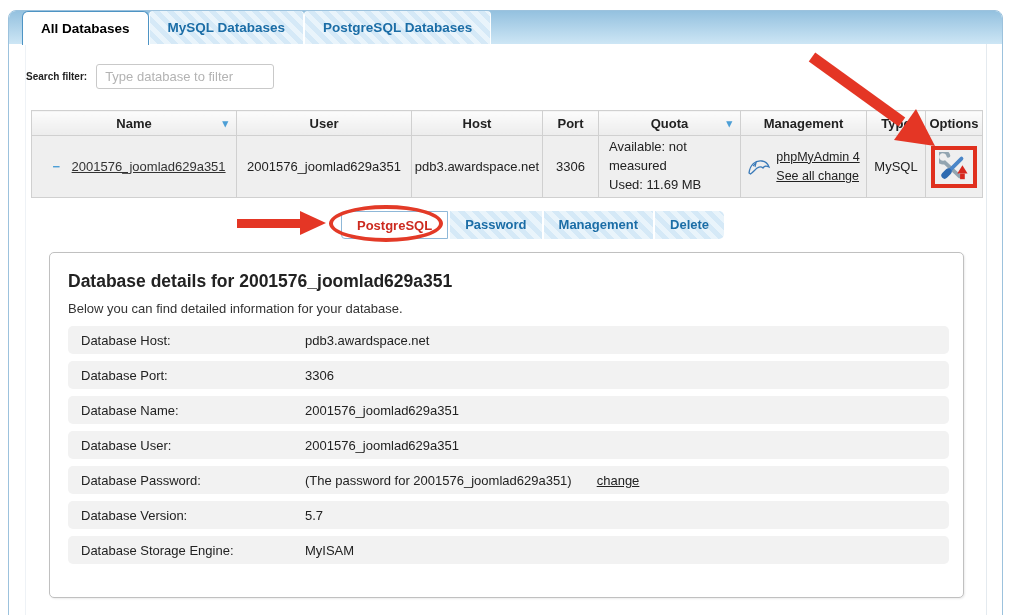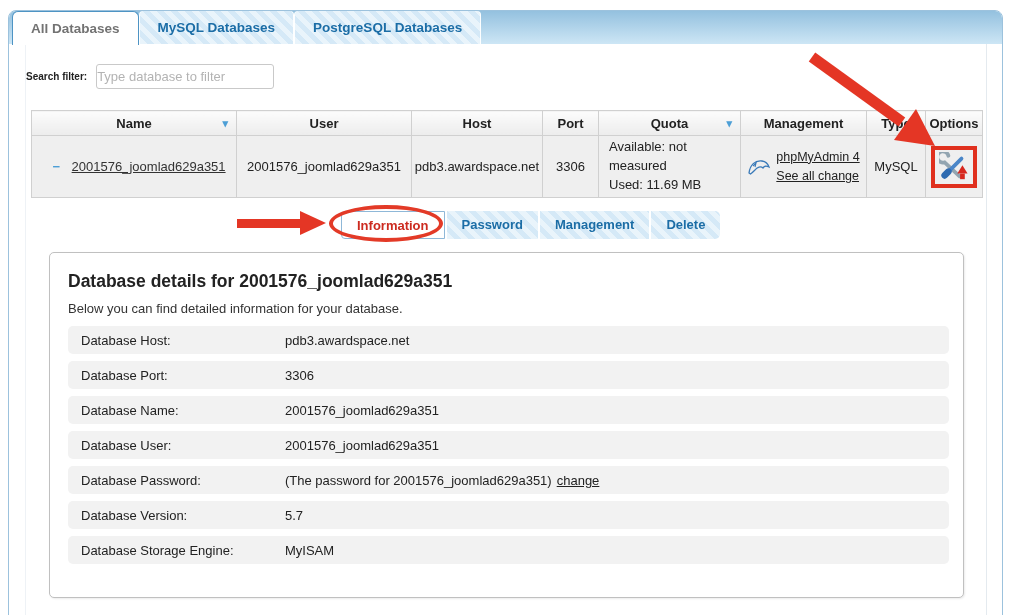--- a/index.html
+++ b/index.html
@@ -14,28 +14,28 @@
 
   
   .tabbar { position:relative; height:33px; border-radius:7px 7px 0 0;
             background:linear-gradient(180deg,#94c1df 0%,#cde6f5 100%);
             display:flex; align-items:stretch; }
   .tab { font-size:13.5px; font-weight:bold; color:#1b6da6; line-height:33px;
          padding:0 18px; cursor:pointer; white-space:nowrap; }
   .tab.inactive { background:repeating-linear-gradient(45deg,#e9f4fb 0 5px,#d5e9f7 5px 10px);
                   border-left:1px solid rgba(255,255,255,.95); border-right:1px solid rgba(255,255,255,.95);
                   border-radius:4px 4px 0 0; }
-  .tab.active { background:#fff; color:#737373; border:1px solid #4e94c4; border-bottom:none;
-                border-radius:6px 6px 0 0; margin-left:3px; height:34px; z-index:2; position:relative; }
+  .tab.active { background:#fff; color:#000000; border:1px solid #4e94c4; border-bottom:none;
+                border-radius:6px 6px 0 0; margin-left:13px; height:34px; z-index:2; position:relative; }
 
   
   .search-row { position:absolute; left:17px; top:53px; display:flex; align-items:center; }
   .search-label { font-size:10px; font-weight:bold; margin-right:9px; }
   .search-input { width:178px; height:25px; border:1px solid #c9c9c9; border-radius:3px;
-                  padding:0 0; font-size:13px; font-family:"Liberation Sans",sans-serif; color:#333; }
+                  padding:0 8px; font-size:13px; font-family:"Liberation Sans",sans-serif; color:#333; }
   .search-input::placeholder { color:#b3b3b3; }
 
   
   table.db { position:absolute; left:22px; top:99px; border-collapse:collapse; table-layout:fixed; }
   table.db th, table.db td { border:1px solid #d0d0d0; font-size:13px; vertical-align:middle; }
   table.db th { height:25px; background:linear-gradient(180deg,#fcfcfc,#ececec);
                 font-weight:bold; text-align:center; position:relative; }
   table.db td { height:62px; background:#efefef; text-align:center; }
   td.cell-name { background:#fff; text-align:left; padding-left:10px; }
   .sort-arrow { position:absolute; right:8px; top:50%; transform:translateY(-50%);
@@ -61,21 +61,21 @@
   .subtab.active { background:#fff; color:#cc2a1f; border:1px solid #8fb8d8;
                    border-radius:4px 0 0 4px; }
 
   
   .details { position:absolute; left:40px; top:241px; width:915px; height:346px;
              border:1px solid #c0c0c0; border-radius:5px; background:#fff;
              box-shadow:1px 1px 2px rgba(0,0,0,.08); padding:18px 17px 0 18px; }
   .details-title { font-size:17.5px; font-weight:bold; color:#222; margin-bottom:9px; }
   .details-sub { font-size:13px; color:#333; margin-bottom:10px; }
   .drow { width:881px; height:28px; background:#f2f2f2; border-radius:5px; margin-bottom:7px;
-          display:flex; align-items:center; font-size:13px; }
+          display:flex; align-items:center; font-size:13px;gap:20px; }
   .drow .dlabel { width:217px; padding-left:13px; flex:none; }
   .drow .dvalue { white-space:nowrap; }
   .drow .dlink { text-decoration:underline; margin-left:5px; cursor:pointer; color:#222; }
   .drow .dlink:empty { display:none; }
 
   
   .annot { position:absolute; pointer-events:none; }
   .ellipse { left:329px; top:205px; width:114px; height:37px;
              border:4px solid #e33a27; border-radius:50%; }
   .h-arrow-shaft { left:237px; top:219px; width:64px; height:9px; background:#e43625; }
@@ -162,21 +162,21 @@
             <polygon points="25,14 19.5,23 30.5,23" fill="#d7281e"></polygon>
             <rect x="22.5" y="23" width="5" height="6" fill="#d7281e"></rect>
           </svg>
         </div>
       </td>
     </tr>
   </tbody>
     </table>
 
   <div class="subtabs">
-    <div class="subtab active">Information</div>
+    <div class="subtab active">PostgreSQL</div>
     <div class="subtab">Password</div>
     <div class="subtab">Management</div>
     <div class="subtab">Delete</div>
   </div>
 
   <div class="details">
     <div class="details-title">Database details for 2001576_joomlad629a351</div>
     <div class="details-sub">Below you can find detailed information for your database.</div>
 
     <div class="drow">

